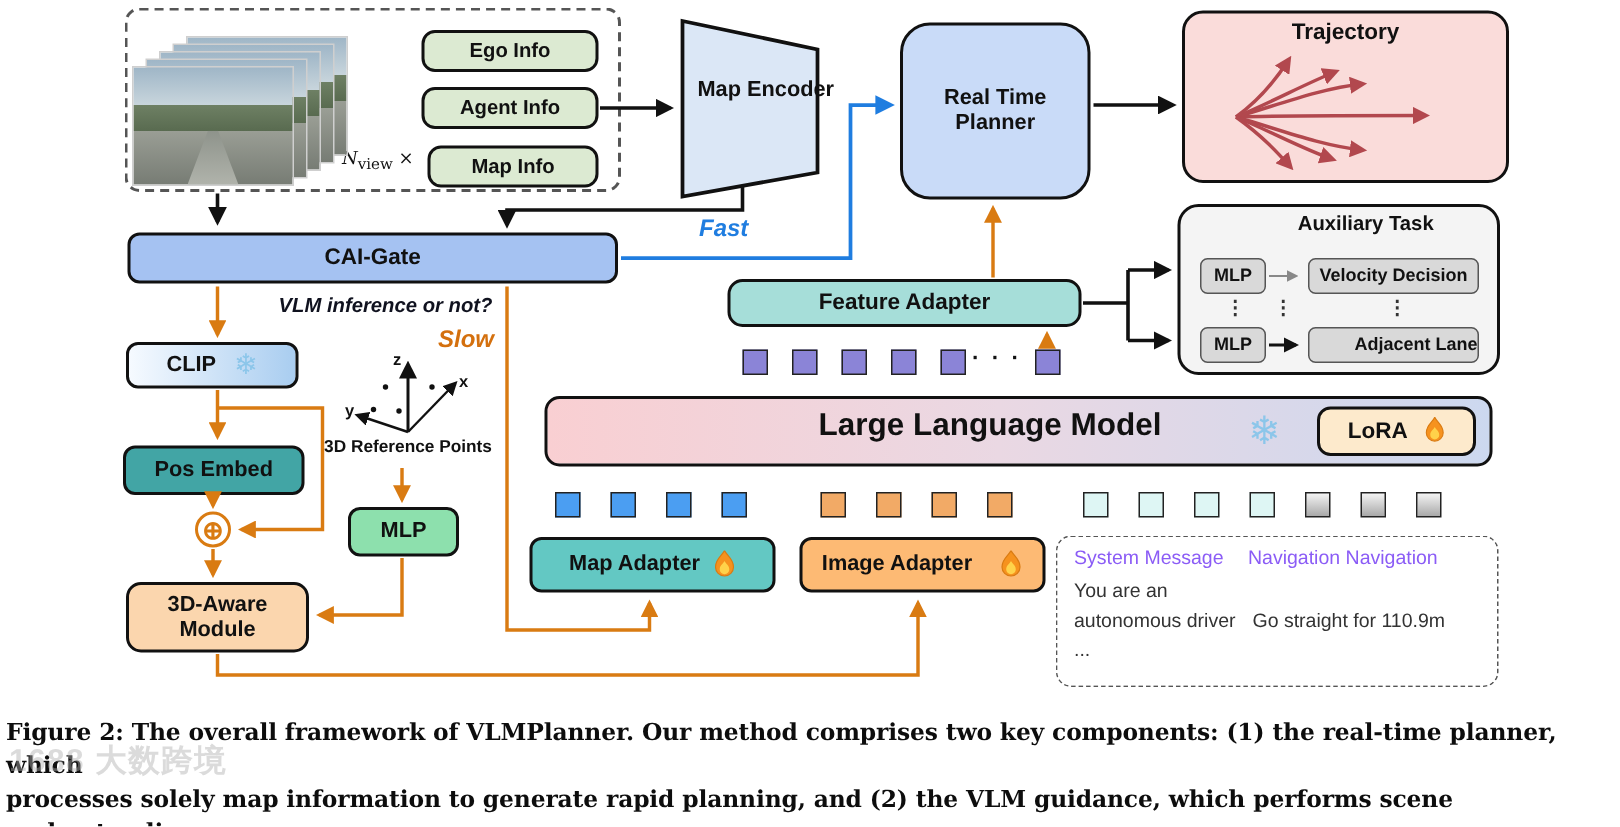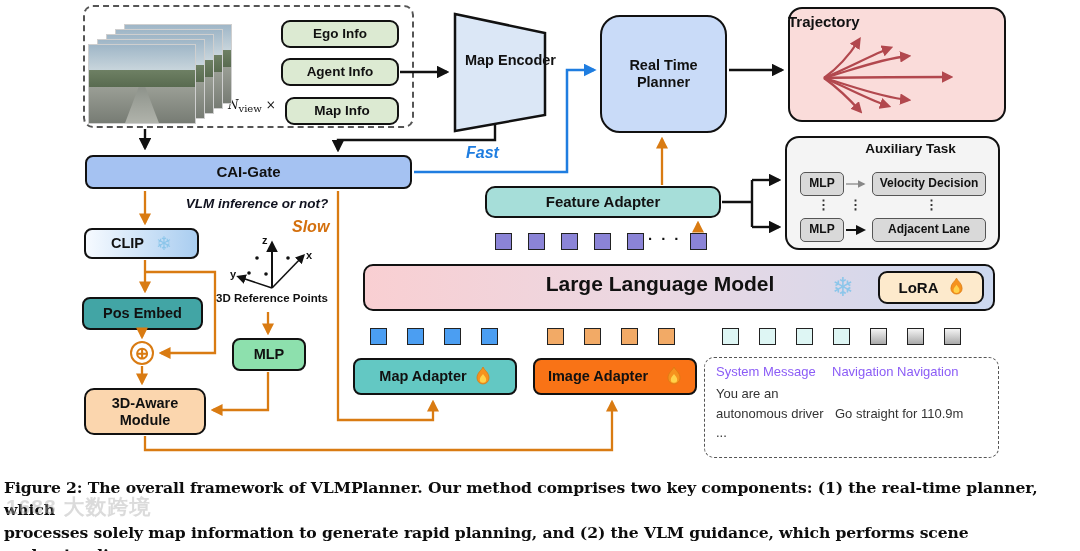--- a/index.html
+++ b/index.html
@@ -15,21 +15,21 @@
   .photo{position:absolute;width:108px;height:80px;border:1px solid #cfcfcf;box-sizing:border-box;
      background:
        linear-gradient(180deg,#9fb6c7 0%,#c8d5dc 32%,#6e8064 32%,#596b50 54%,#9a9e95 54%,#777c74 100%);}
   .photo::after{content:"";position:absolute;left:34%;bottom:0;width:32%;height:46%;
        background:linear-gradient(180deg,#8e938b,#b0b3ab);clip-path:polygon(40% 0,60% 0,100% 100%,0 100%);}
   .nview{position:absolute;left:228px;top:98px;font-family:"DejaVu Serif",serif;font-size:12px;}
   .infobox{background:#dcead2;font-size:13.5px;border-radius:9px;}
   
   .rtp{background:#c9dbf8;border-radius:20px;font-size:14.5px;}
   .traj{background:#fadcda;border-radius:14px;}
-  .traj-title{position:absolute;left:788px;top:13px;width:218px;font-weight:bold;font-size:15px;}
+  .traj-title{position:absolute;left:788px;top:13px;width:218px;text-align:center;font-weight:bold;font-size:15px;}
   .aux{background:#f4f4f4;border-radius:14px;}
   .aux-title{position:absolute;left:785px;top:141px;width:215px;text-align:center;font-weight:bold;font-size:13.5px;margin-left:18px;}
   .graybox{background:#d9d9d9;border:1.6px solid #555;border-radius:5px;font-size:12px;}
   .vdots{position:absolute;font-size:13px;color:#333;font-weight:bold;line-height:0.8;}
   .cai{background:#a5c2f2;font-size:15px;}
   .vlm-q{position:absolute;left:168px;top:196px;width:178px;text-align:center;font-style:italic;
          font-weight:bold;font-size:13.5px;color:#10121f;}
   .fast{position:absolute;left:466px;top:144px;font-style:italic;font-weight:bold;font-size:16px;color:#1f7de0;}
   .slow{position:absolute;left:292px;top:218px;font-style:italic;font-weight:bold;font-size:16px;color:#d4700e;}
   .clip{background:linear-gradient(90deg,#f6faff 0%,#a9cdf0 100%);font-size:14.5px;}
@@ -40,21 +40,21 @@
          font-size:17px;font-weight:bold;box-sizing:border-box;line-height:1;}
   .aware{background:#fbd6ae;border-radius:10px;font-size:14.5px;}
   .mlpg{background:#8de0ad;font-size:14.5px;}
   .refcap{position:absolute;left:212px;top:292px;width:120px;text-align:center;font-weight:bold;font-size:11.5px;}
   .fadapter{background:#a6ded9;border-radius:10px;font-size:15px;}
   .llm{background:linear-gradient(90deg,#f9cfd2 0%,#ead8e3 48%,#ccd8ef 100%);border-radius:10px;}
   .llm-label{position:absolute;left:380px;top:272px;width:560px;text-align:center;font-weight:bold;font-size:21px;}
   .llm-snow{position:absolute;left:832px;top:272px;font-size:26px;color:#8cc6ea;}
   .lora{background:#fdeacc;border-radius:9px;font-size:15px;gap:10px;}
   .madapter{background:#63c8c3;font-size:14.5px;gap:8px;}
-  .iadapter{background:#f97316;font-size:14.5px;gap:18px;}
+  .iadapter{background:#fdba74;font-size:14.5px;gap:18px;}
   .tokrow{position:absolute;display:flex;}
   .tok{width:17px;height:17px;border:1.6px solid #222;box-sizing:border-box;}
   .tokdots{position:absolute;font-weight:bold;font-size:15px;letter-spacing:2px;}
   .prompt{border:1.6px dashed #555;border-radius:10px;background:#fff;}
   .p-title{position:absolute;font-weight:normal;font-size:13px;color:#8b5cf6;}
   .p-body{position:absolute;font-size:13px;color:#333;line-height:1.5;}
   .caption{position:absolute;left:4px;top:477px;width:1073px;font-family:"DejaVu Serif",serif;
            font-weight:bold;font-size:15.6px;line-height:1.44;color:#0d0d0d;letter-spacing:-0.1px;}
   .watermark{position:absolute;left:6px;top:493px;font-size:21px;font-weight:bold;
              color:rgba(175,175,175,0.45);letter-spacing:1px;}
@@ -103,21 +103,21 @@
   <div class="aux-title">Auxiliary Task</div>
   <div class="box graybox" style="left:800px;top:172px;width:44px;height:24px;">
       <span>MLP</span>
     </div>
   <div class="box graybox" style="left:872px;top:172px;width:114px;height:24px;">
       <span>Velocity Decision</span>
     </div>
   <div class="box graybox" style="left:800px;top:218px;width:44px;height:24px;">
       <span>MLP</span>
     </div>
-  <div class="box graybox" style="left:872px;top:218px;width:114px;height:24px;">
+  <div class="box graybox" style="left:872px;top:218px;width:114px;height:24px;justify-content:flex-end;">
       <span>Adjacent Lane</span>
     </div>
   <div class="vdots" style="left:817px;top:200px;">⋮</div>
   <div class="vdots" style="left:849px;top:200px;">⋮</div>
   <div class="vdots" style="left:925px;top:200px;">⋮</div>
 
   <div class="box cai" style="left:85px;top:155px;width:327px;height:34px;">
       <span>CAI-Gate</span>
     </div>
   <div class="vlm-q">VLM inference or not?</div>

